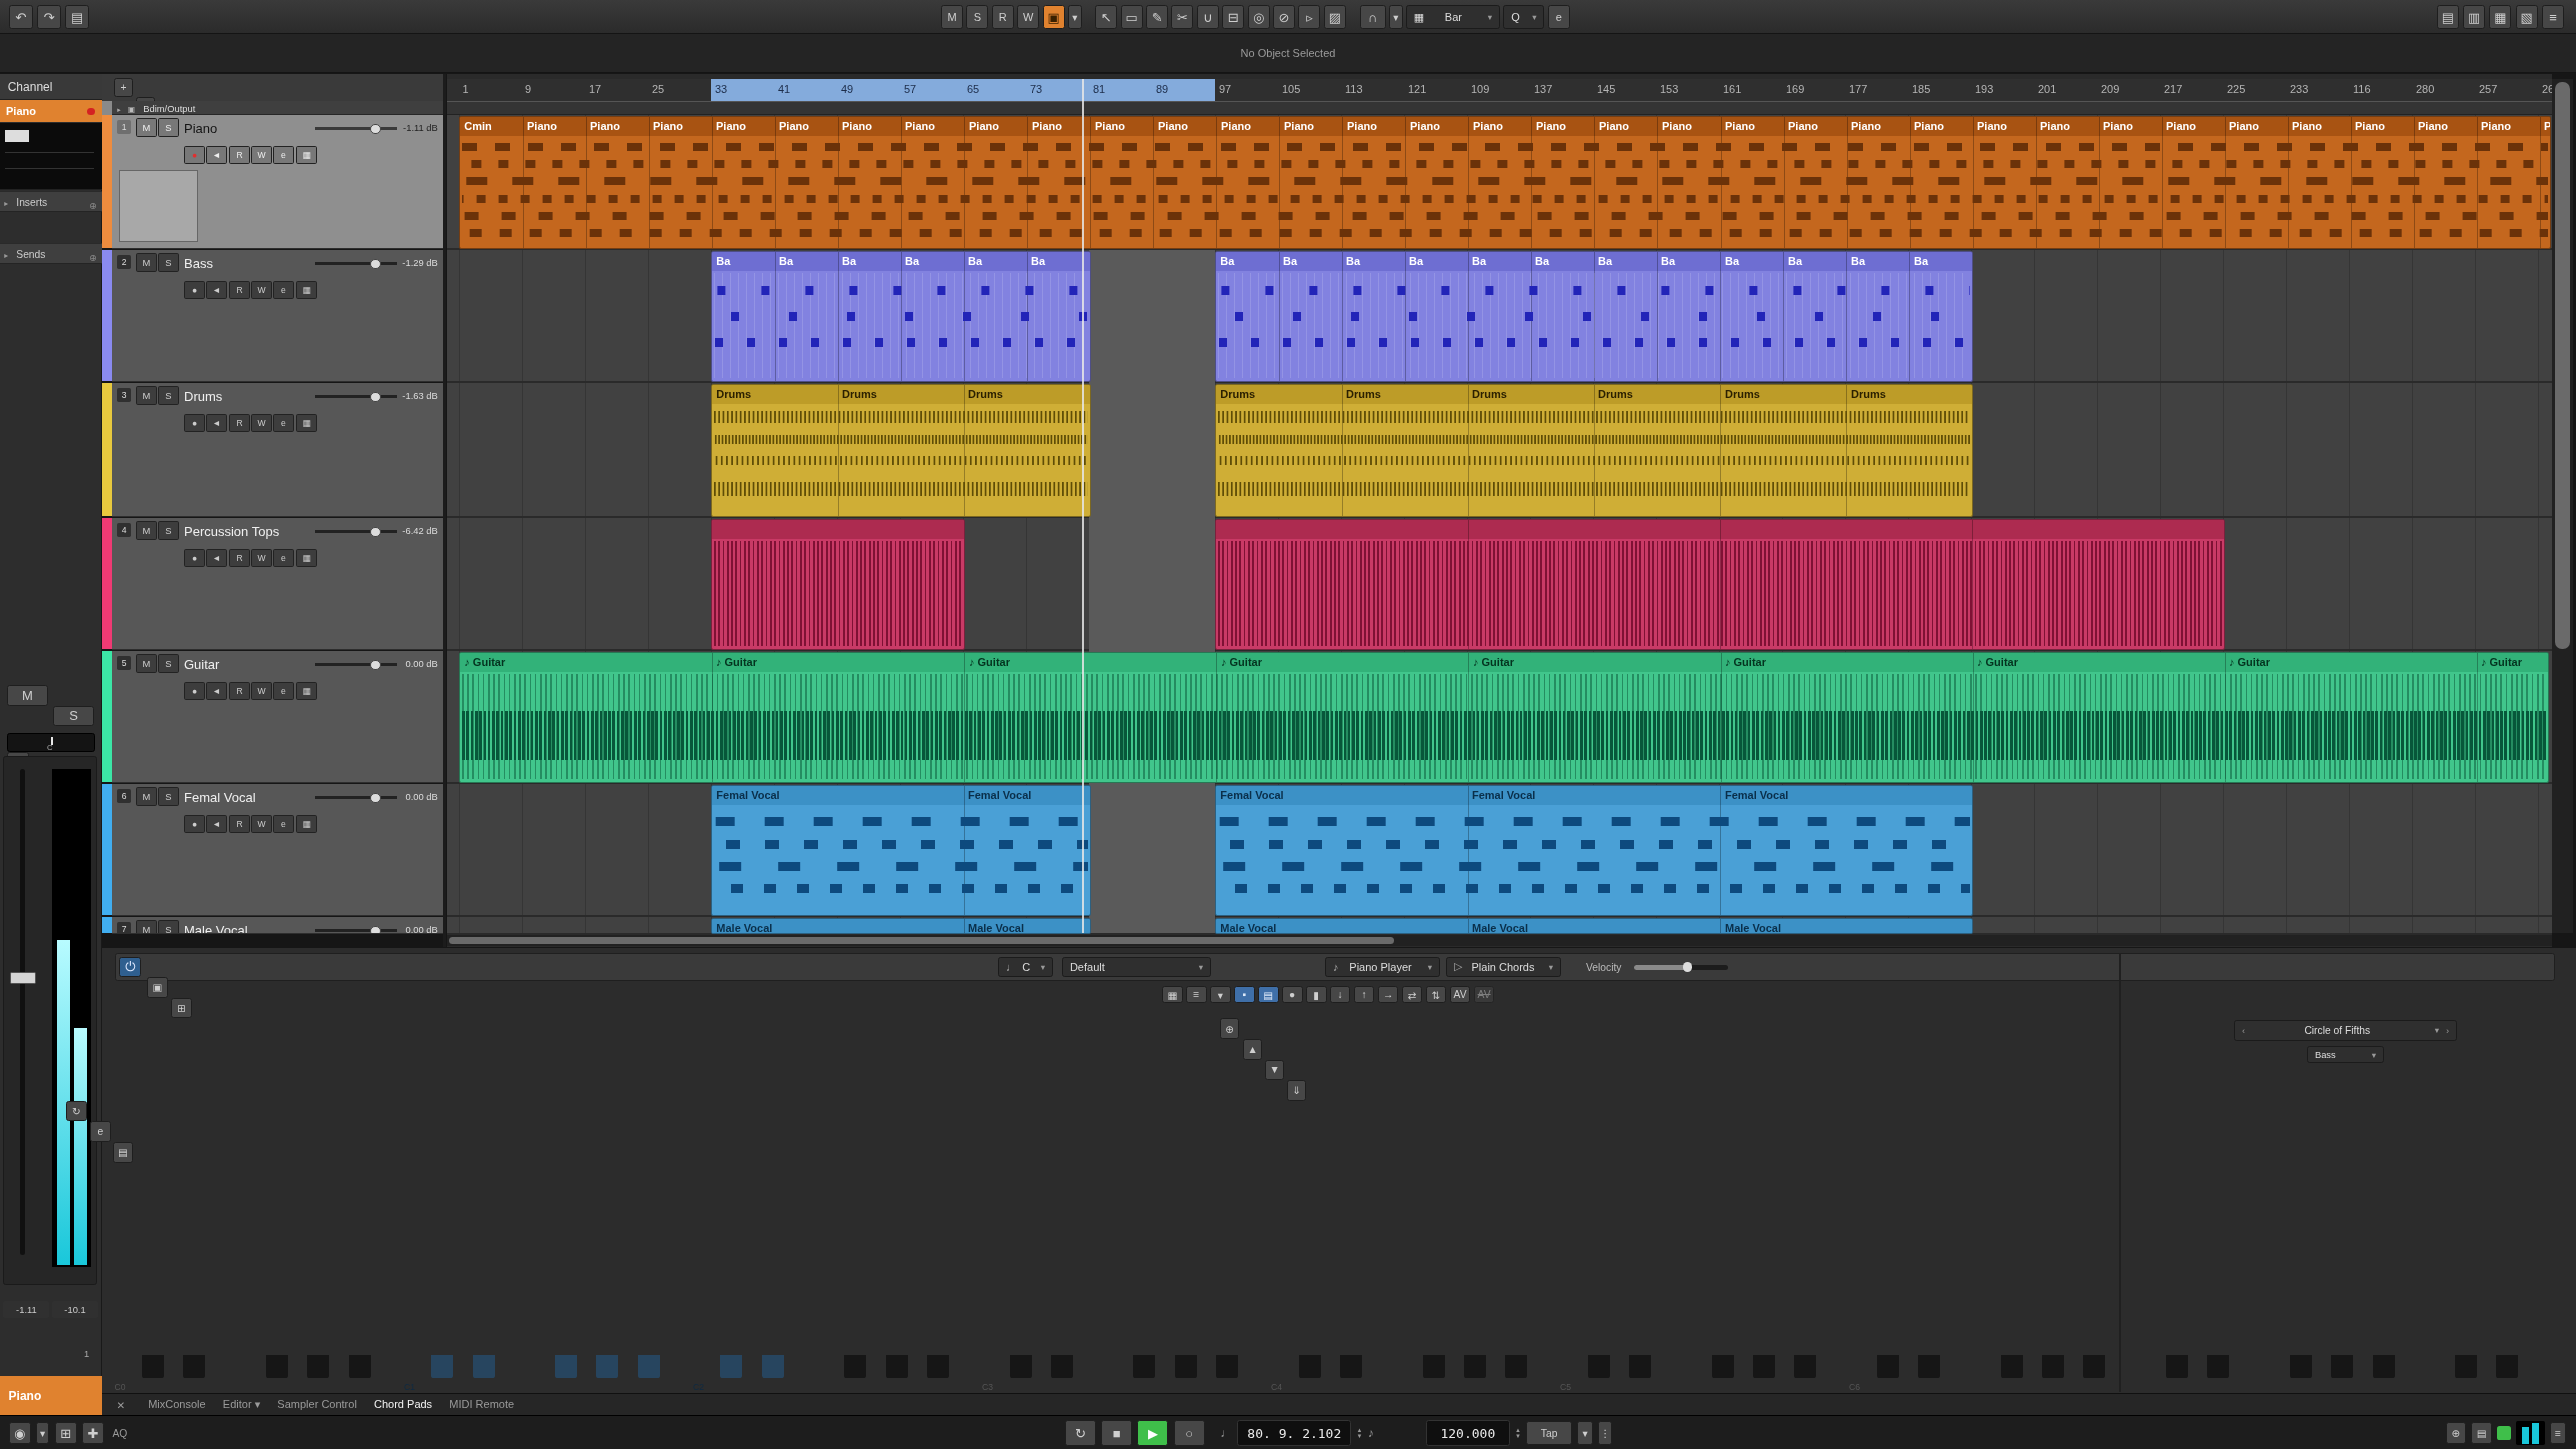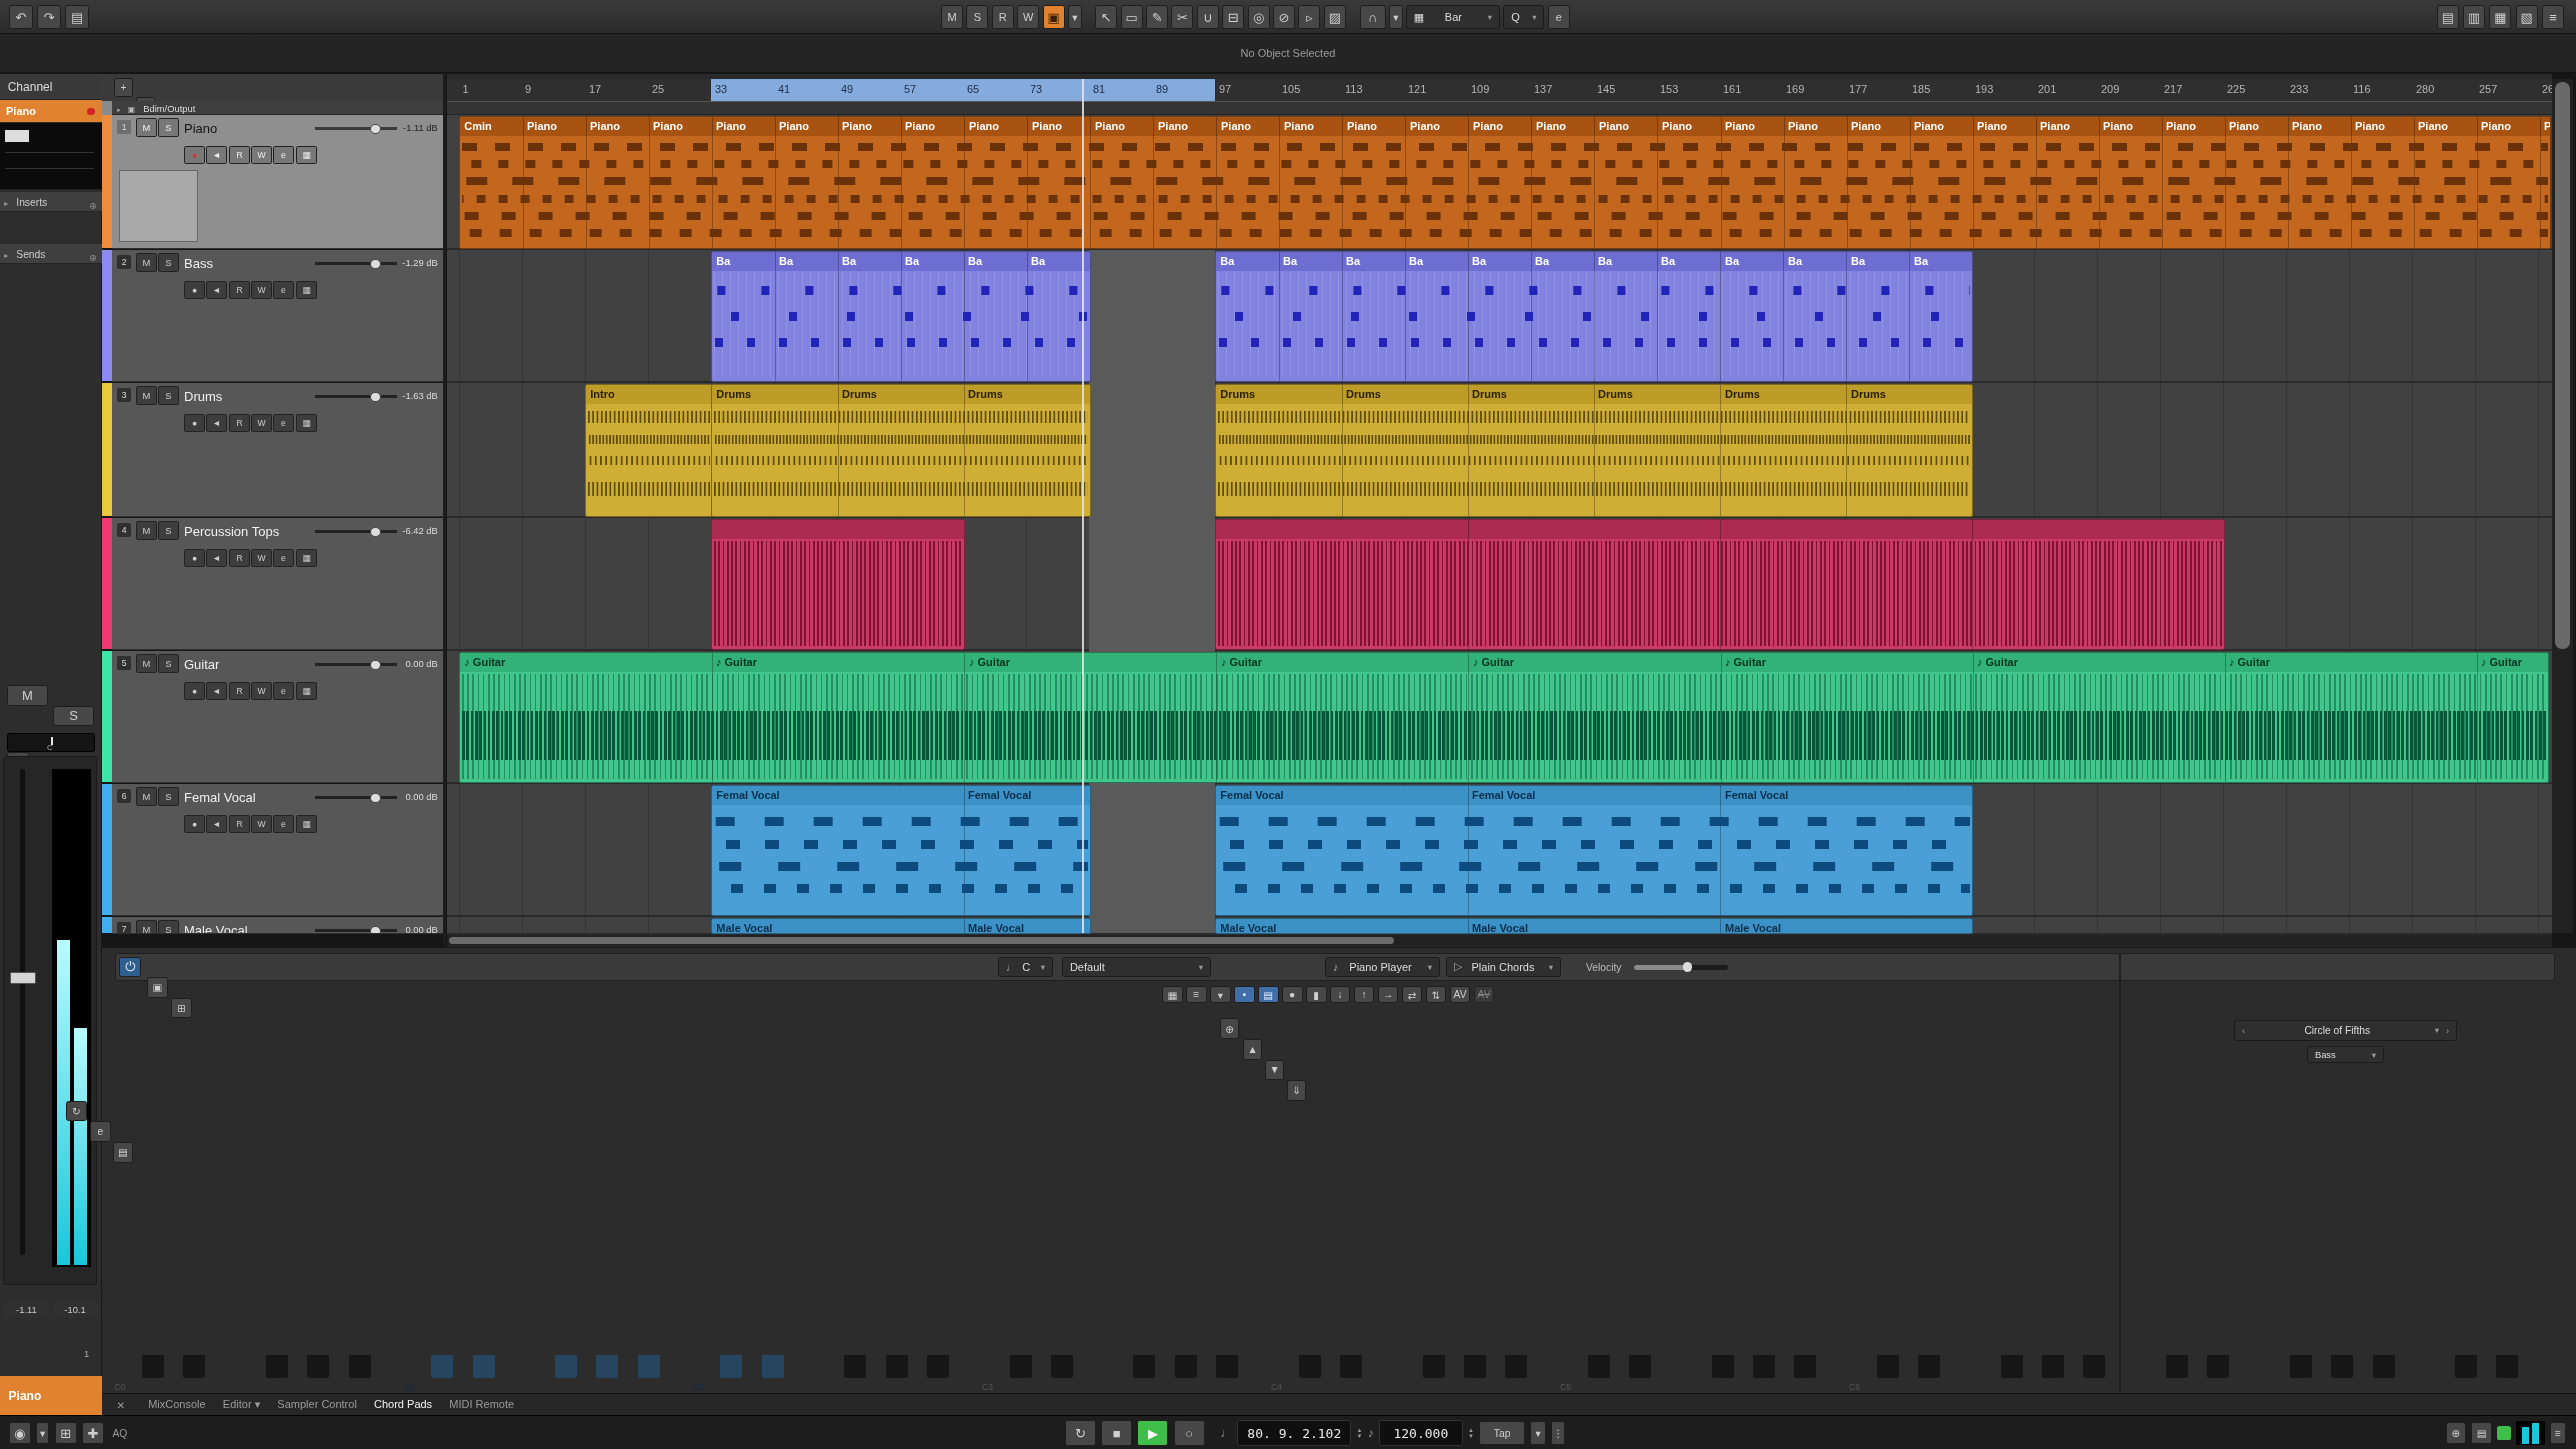--- a/index.html
+++ b/index.html
@@ -340,26 +340,20 @@
       <div style="position: absolute; left: 189px; top: 0px; width: 0.9px; height: 100%; background: rgba(0, 0, 0, 0.28);"></div>
       <div style="position: absolute; left: 252px; top: 0px; width: 0.9px; height: 100%; background: rgba(0, 0, 0, 0.28);"></div>
       <div style="position: absolute; left: 315px; top: 0px; width: 0.9px; height: 100%; background: rgba(0, 0, 0, 0.28);"></div>
       <div style="position: absolute; left: 378px; top: 0px; width: 0.9px; height: 100%; background: rgba(0, 0, 0, 0.28);"></div>
       <div style="position: absolute; left: 441px; top: 0px; width: 0.9px; height: 100%; background: rgba(0, 0, 0, 0.28);"></div>
       <div style="position: absolute; left: 504px; top: 0px; width: 0.9px; height: 100%; background: rgba(0, 0, 0, 0.28);"></div>
       <div style="position: absolute; left: 567px; top: 0px; width: 0.9px; height: 100%; background: rgba(0, 0, 0, 0.28);"></div>
       <div style="position: absolute; left: 630px; top: 0px; width: 0.9px; height: 100%; background: rgba(0, 0, 0, 0.28);"></div>
       <div style="position: absolute; left: 693px; top: 0px; width: 0.9px; height: 100%; background: rgba(0, 0, 0, 0.28);"></div>
       <div class="pat pat-bass" style="position: absolute;"></div>
-    </div>
-    <div style="position: absolute; left: 585px; top: 384px; width: 126px; height: 131px; background: rgb(207, 174, 54); border-radius: 2.6px; border: 0.9px solid rgba(0, 0, 0, 0.4); overflow: hidden; pointer-events: auto;">
-      <div style="position: absolute; left: 0px; top: 0px; width: 100%; height: 19px; background: rgb(189, 156, 40);">
-        <div style="position: absolute; left: 4.3px; top: 2.6px; font-size: 11px; font-weight: bold; color: rgb(43, 32, 0); white-space: nowrap;">Intro</div>
-      </div>
-      <div class="pat pat-drums" style="position: absolute;"></div>
     </div>
     <div style="position: absolute; left: 711px; top: 384px; width: 378px; height: 131px; background: rgb(207, 174, 54); border-radius: 2.6px; border: 0.9px solid rgba(0, 0, 0, 0.4); overflow: hidden; pointer-events: auto;">
       <div style="position: absolute; left: 0px; top: 0px; width: 100%; height: 19px; background: rgb(189, 156, 40);">
         <div style="position: absolute; left: 4.3px; top: 2.6px; font-size: 11px; font-weight: bold; color: rgb(43, 32, 0); white-space: nowrap;">Drums</div>
         <div style="position: absolute; left: 130px; top: 2.6px; font-size: 11px; font-weight: bold; color: rgb(43, 32, 0); white-space: nowrap;">Drums</div>
         <div style="position: absolute; left: 256px; top: 2.6px; font-size: 11px; font-weight: bold; color: rgb(43, 32, 0); white-space: nowrap;">Drums</div>
       </div>
       <div style="position: absolute; left: 126px; top: 0px; width: 0.9px; height: 100%; background: rgba(0, 0, 0, 0.28);"></div>
       <div style="position: absolute; left: 252px; top: 0px; width: 0.9px; height: 100%; background: rgba(0, 0, 0, 0.28);"></div>
       <div class="pat pat-drums" style="position: absolute;"></div>
@@ -871,21 +865,21 @@
     <div class="btn" style="width:31px;height:26px;background:#3fbf4a;color:#fff;">▶</div>
     <div class="btn" style="width:31px;height:26px;">○</div>
     <span class="sep"></span>
     <span style="color:#999;font-size:12px;">♩</span>
     <div class="abs-none mono" style="width:112px;height:24px;background:#0f0f0f;border:0.9px solid #333;border-radius:2.6px;color:#eaeaea;font-size:13px;display:flex;align-items:center;justify-content:center;">80. 9. 2.102</div>
     <div style="display:flex;flex-direction:column;font-size:6px;color:#999;line-height:6px;">
         <span>▲</span>
         <span>▼</span>
       </div>
     <span style="color:#999;font-size:12px;">♪</span>
-    <div class="mono" style="width:82px;height:24px;background:#0f0f0f;border:0.9px solid #333;border-radius:2.6px;color:#eaeaea;font-size:13px;display:flex;align-items:center;justify-content:center;">120.000</div>
+    <div class="mono" style="width:82px;height:24px;background:#0f0f0f;border:0.9px solid #333;border-radius:2.6px;color:#eaeaea;font-size:13px;display:flex;align-items:center;justify-content:center;margin-left:47px;">120.000</div>
     <div style="display:flex;flex-direction:column;font-size:6px;color:#999;line-height:6px;">
         <span>▲</span>
         <span>▼</span>
       </div>
     <div class="btn small" style="width:46px;height:24px;">Tap</div>
     <div class="btn small" style="width:15.5px;height:24px;">▾</div>
     <div class="btn small" style="width:13.7px;height:24px;">⋮</div>
   </div>
 
   <div class="abs" style="right:10.3px;top:5.2px;display:flex;gap:5.2px;align-items:center;">

